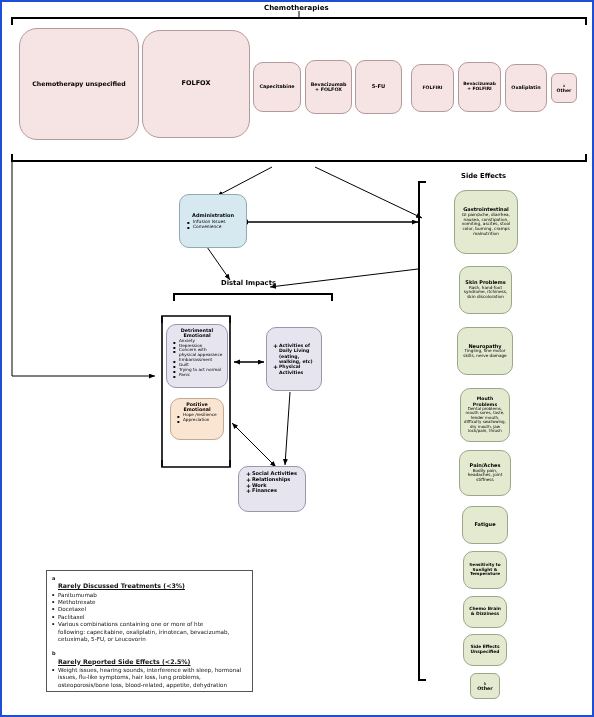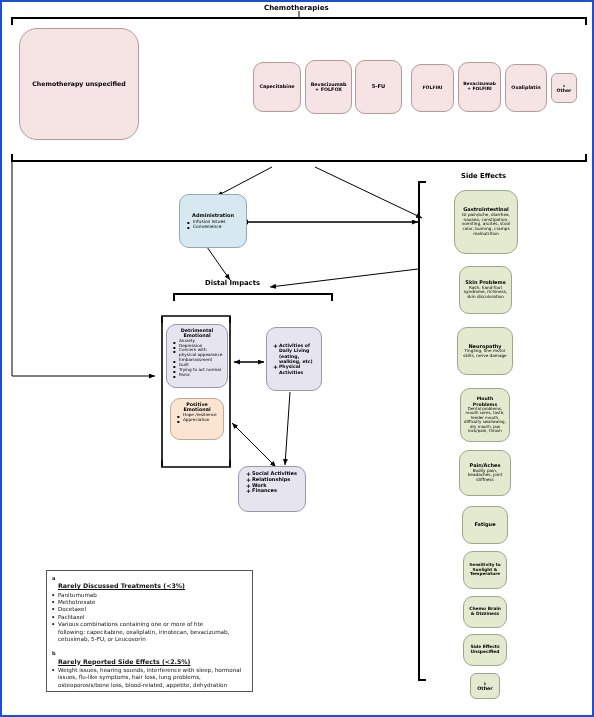--- a/index.html
+++ b/index.html
@@ -125,20 +125,23 @@
     <line x1="230" y1="421" x2="274" y2="465" stroke="#000" stroke-width="1" marker-end="url(#ah)"></line>
     <line x1="274" y1="465" x2="230" y2="421" stroke="#000" stroke-width="1" marker-end="url(#ah)"></line>
   </svg>
 
   <div class="sectionlabel" style="left:262px; top:2px; font-size:7px;">Chemotherapies</div>
 
   <div class="node chemo" style="left:17px; top:26px; width:120px; height:112px; font-size:6.2px; border-radius:18px;">
     <span class="title">Chemotherapy unspecified</span>
   </div>
 
+  <div class="node chemo" style="left:140px; top:28px; width:108px; height:108px; font-size:6.5px; border-radius:18px;">
+    <span class="title">FOLFOX</span>
+  </div>
 
   <div class="node chemo" style="left:251px; top:60px; width:48px; height:50px; font-size:4.8px;">
     <span class="title">Capecitabine</span>
   </div>
 
   <div class="node chemo" style="left:303px; top:58px; width:47px; height:54px; font-size:4.8px; white-space:pre-line;">
     <span class="title">Bevacizumab
 + FOLFOX</span>
   </div>
 
@@ -165,21 +168,21 @@
   </div>
 
   <div class="node admin" style="left:177px; top:192px; width:68px; height:54px; font-size:5px; align-items:flex-start; justify-content:center; padding:4px 4px;">
     <span class="title" style="align-self:center;">Administration</span>
     <ul class="bullets" style="font-size:4.4px;">
       <li>Infusion Issues</li>
       <li>Convenience</li>
     </ul>
   </div>
 
-  <div class="sectionlabel" style="left:203px; top:277px; font-size:6.8px;">Distal Impacts</div>
+  <div class="sectionlabel" style="left:219px; top:277px; font-size:6.8px;">Distal Impacts</div>
 
   <div class="node lav" style="left:164px; top:322px; width:62px; height:64px; font-size:4.2px; align-items:stretch; justify-content:flex-start; padding:3px 3px;">
     <span class="title" style="text-align:center; white-space:pre-line; font-size:4.8px;">Detrimental
 Emotional</span>
     <ul class="bullets">
       <li>Anxiety</li>
       <li>Depression</li>
       <li>Concern with physical appearance</li>
       <li>Embarrassment</li>
       <li>Guilt</li>

